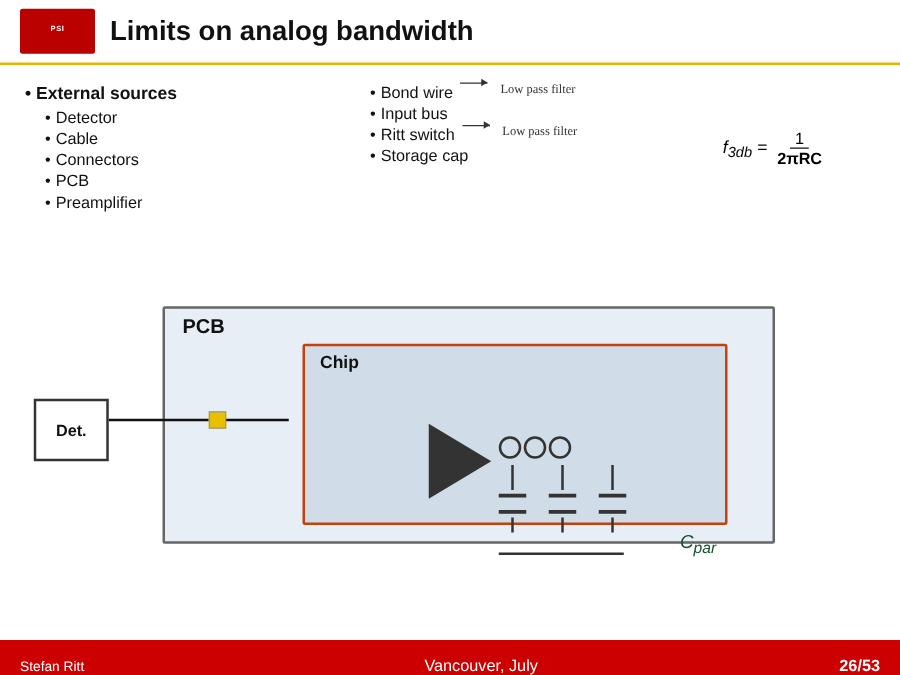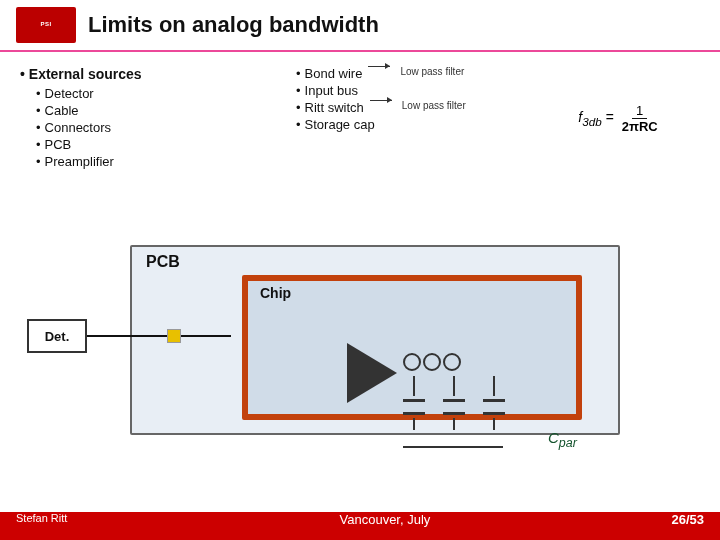--- a/index.html
+++ b/index.html
@@ -11,21 +11,21 @@
       overflow: hidden;
       position: relative;
     }
 
     
     #header {
       background: #fff;
       display: flex;
       align-items: center;
       padding: 8px 16px;
-      border-bottom: 2px solid #ec4899;
+      border-bottom: 2px solid #eab308;
       height: 52px;
     }
     #logo-left {
       width: 60px;
       height: 36px;
       background: #b00;
       display: flex;
       align-items: center;
       justify-content: center;
       color: #fff;
@@ -102,20 +102,21 @@
       font-size: 13px;
     }
 
     .lpf-label {
       font-size: 10px;
       color: #333;
       margin-left: 6px;
       display: inline-flex;
       align-items: center;
       white-space: nowrap;
+      font-family: Liberation Serif, serif;
     }
     .formula-frac {
       display: inline-flex;
       flex-direction: column;
       align-items: center;
       vertical-align: middle;
       font-size: 13px;
     }
     .formula-num {
       border-bottom: 1px solid #111;
@@ -150,40 +151,40 @@
       font-weight: bold;
       color: #111;
     }
     
     .chip-box {
       position: absolute;
       top: 28px;
       left: 110px;
       width: 340px;
       height: 145px;
-      border: 6px solid #c2410c;
+      border: 2px solid #c2410c;
       background: #d0dce8;
       border-radius: 2px;
     }
     .chip-label {
       position: absolute;
       top: 4px;
       left: 12px;
       font-size: 14px;
       font-weight: bold;
       color: #111;
     }
 
     
     .det-box {
       position: absolute;
       left: -105px;
       top: 72px;
       width: 60px;
-      height: 34px;
+      height: 50px;
       border: 2px solid #333;
       background: #fff;
       display: flex;
       align-items: center;
       justify-content: center;
       font-size: 13px;
       font-weight: bold;
       color: #111;
     }
 
@@ -303,21 +304,21 @@
 
     
     #footer {
       position: absolute;
       bottom: 0;
       left: 0;
       right: 0;
       height: 28px;
       background: #c00;
       display: flex;
-      align-items: flex-start;
+      align-items: flex-end;
       justify-content: space-between;
       padding: 0 16px;
     }
     #footer-left {
       color: #fff;
       font-size: 11px;
     }
     #footer-center {
       color: #fff;
       font-size: 13px;

